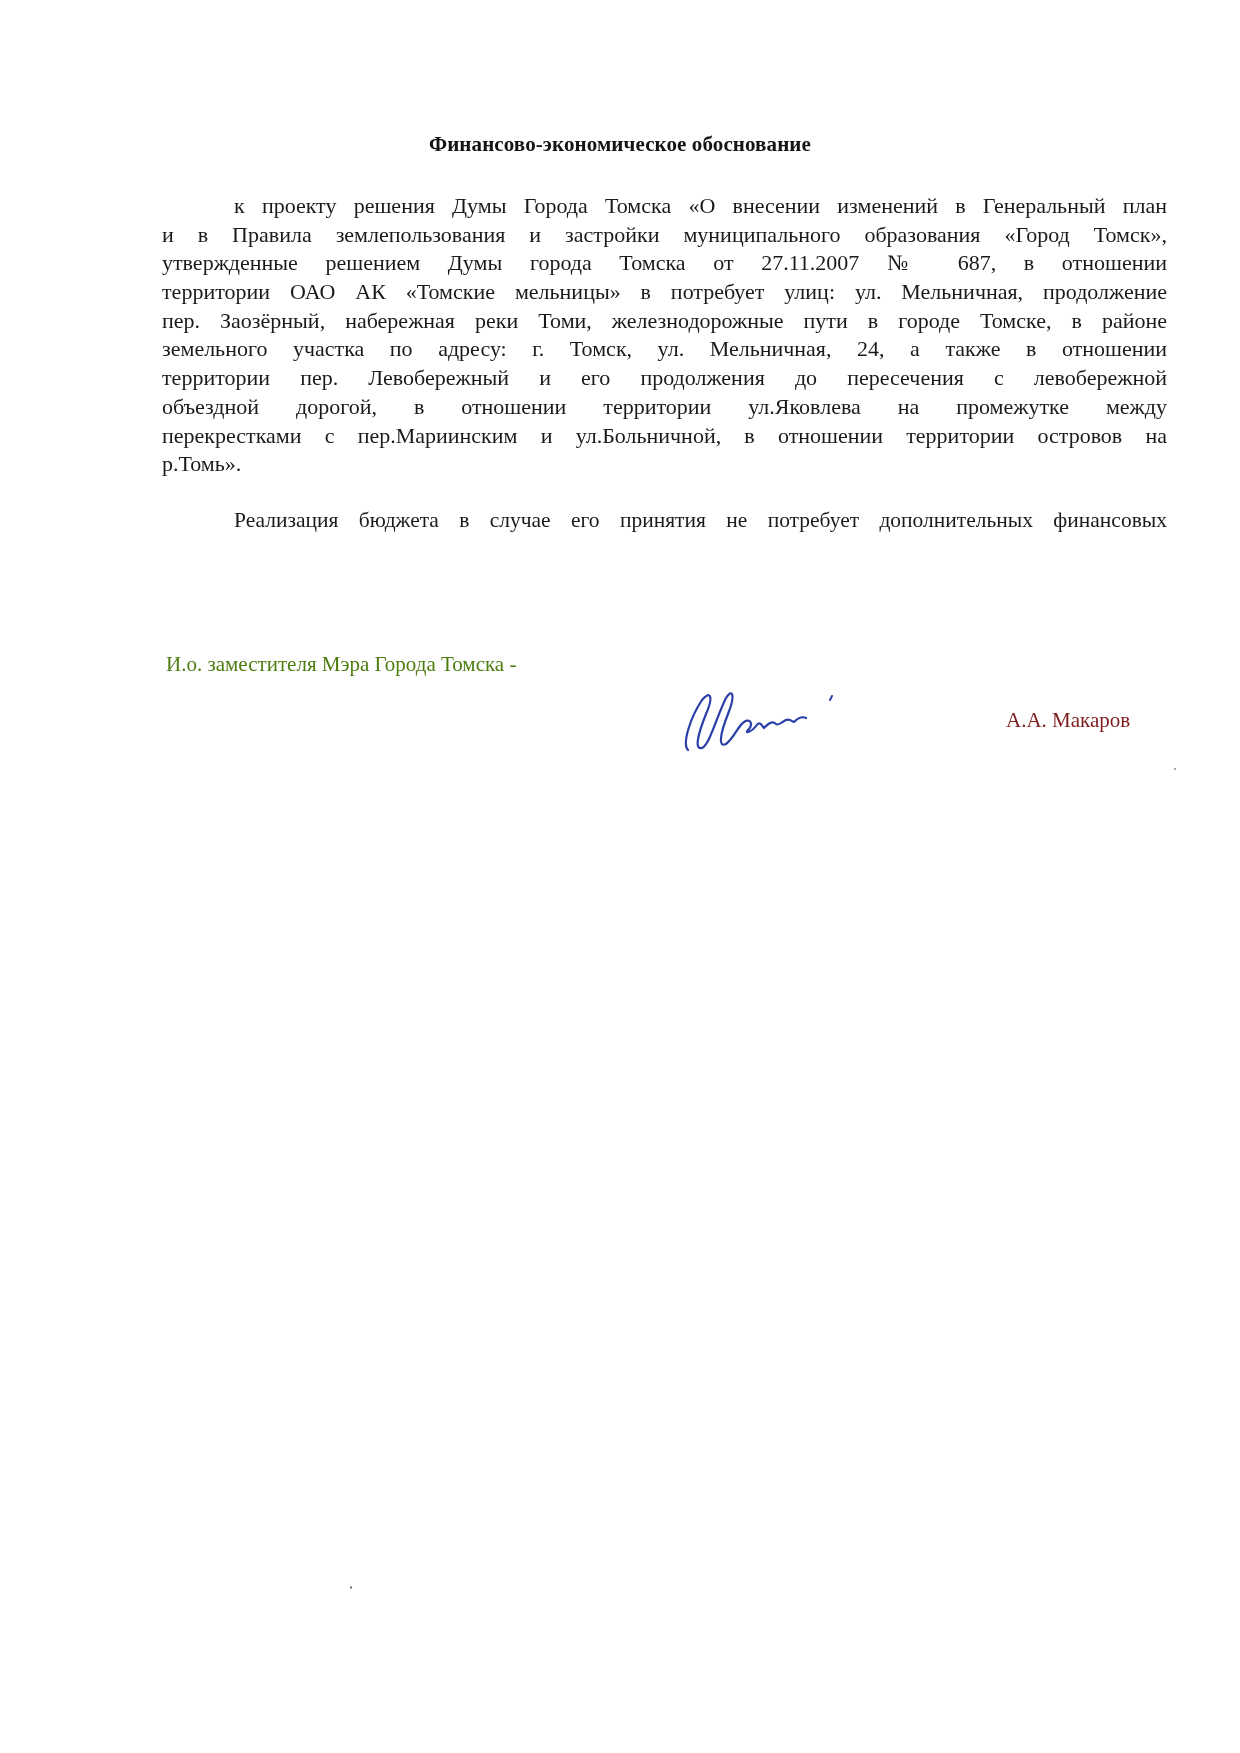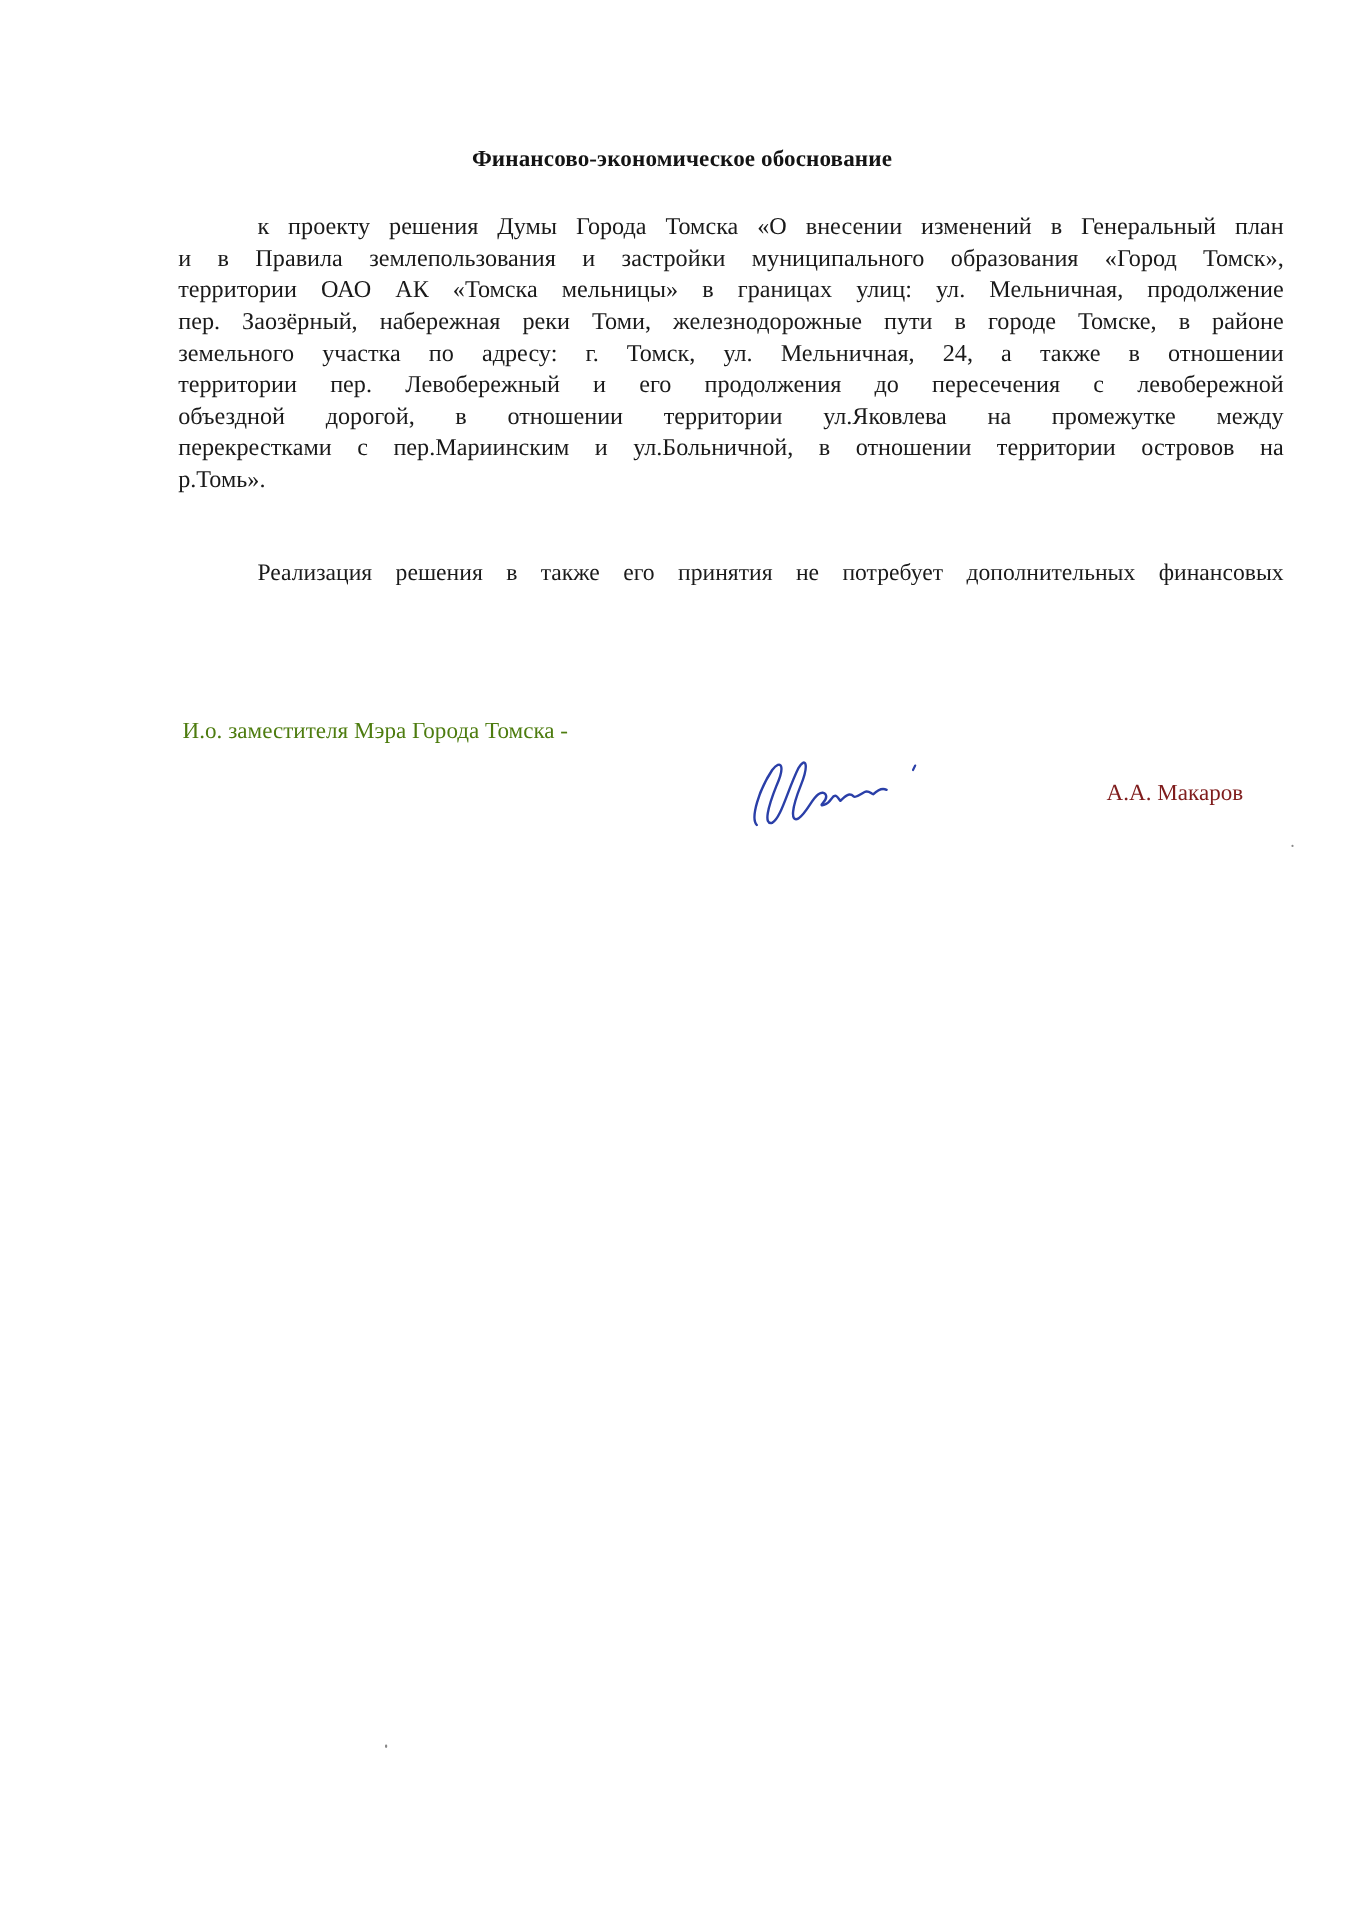--- a/index.html
+++ b/index.html
@@ -98,31 +98,32 @@
 </head>
 <body>
 
 <div class="page">
 
   <div class="title">Финансово-экономическое обоснование</div>
 
   <div class="body-block para1">
     <span class="line indent">к проекту решения Думы Города Томска «О внесении изменений в Генеральный план</span>
     <span class="line">и в Правила землепользования и застройки муниципального образования «Город Томск»,</span>
-    <span class="line">территории ОАО АК «Томска мельницы» в границах улиц: ул. Мельничная, продолжение</span>
+    <span class="line">утвержденные решением Думы города Томска от 27.11.2007 № 687, в отношении</span>
+    <span class="line">территории ОАО АК «Томские мельницы» в потребует улиц: ул. Мельничная, продолжение</span>
     <span class="line">пер. Заозёрный, набережная реки Томи, железнодорожные пути в городе Томске, в районе</span>
     <span class="line">земельного участка по адресу: г. Томск, ул. Мельничная, 24, а также в отношении</span>
     <span class="line">территории пер. Левобережный и его продолжения до пересечения с левобережной</span>
     <span class="line">объездной дорогой, в отношении территории ул.Яковлева на промежутке между</span>
     <span class="line">перекрестками с пер.Мариинским и ул.Больничной, в отношении территории островов на</span>
     <span class="line last">р.Томь».</span>
   </div>
 
   <div class="body-block para2">
-    <span class="line indent">Реализация решения в также его принятия не потребует дополнительных финансовых</span>
+    <span class="line indent">Реализация бюджета в случае его принятия не потребует дополнительных финансовых</span>
   </div>
 
   <div class="signature-block">
     <span class="sig-line">И.о. заместителя Мэра Города Томска -</span>
   </div>
 
   <svg class="signature-mark" viewBox="0 0 200 80">
     <path id="sig-path" fill="none" stroke-width="2.2" stroke-linecap="round" stroke-linejoin="round" d="M8 72 C 2 66, 10 40, 22 22 C 30 12, 34 18, 26 36 C 18 56, 14 72, 22 70
          C 30 66, 36 40, 46 20 C 52 10, 56 16, 48 36 C 40 56, 38 70, 46 66
          C 54 60, 58 48, 64 44 C 70 40, 74 46, 68 52 C 64 56, 72 54, 76 48

